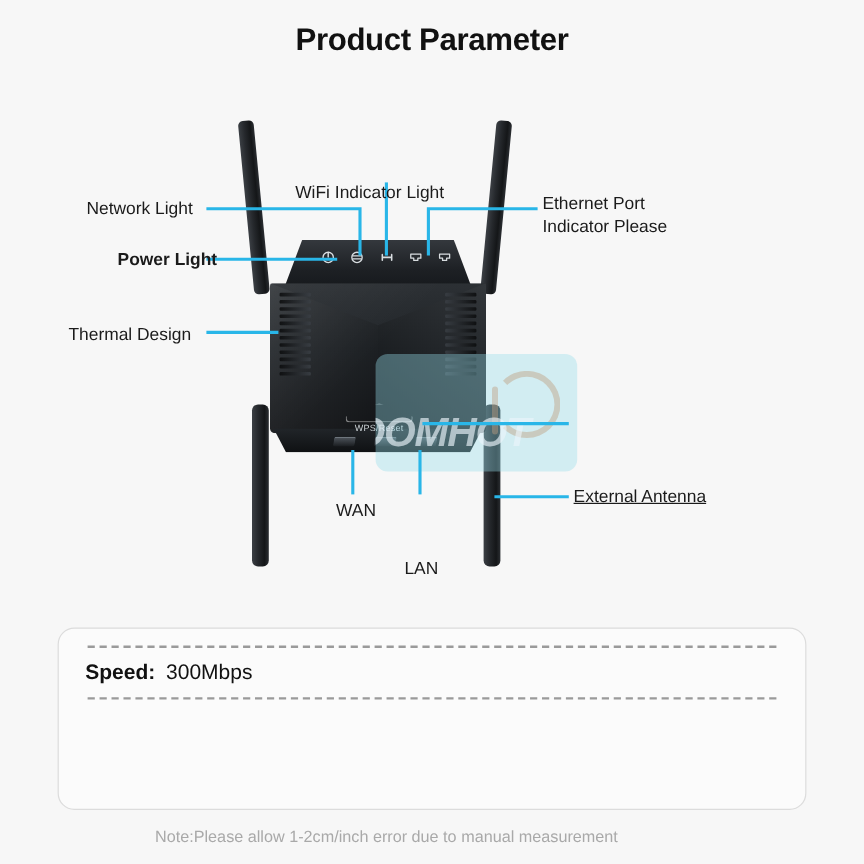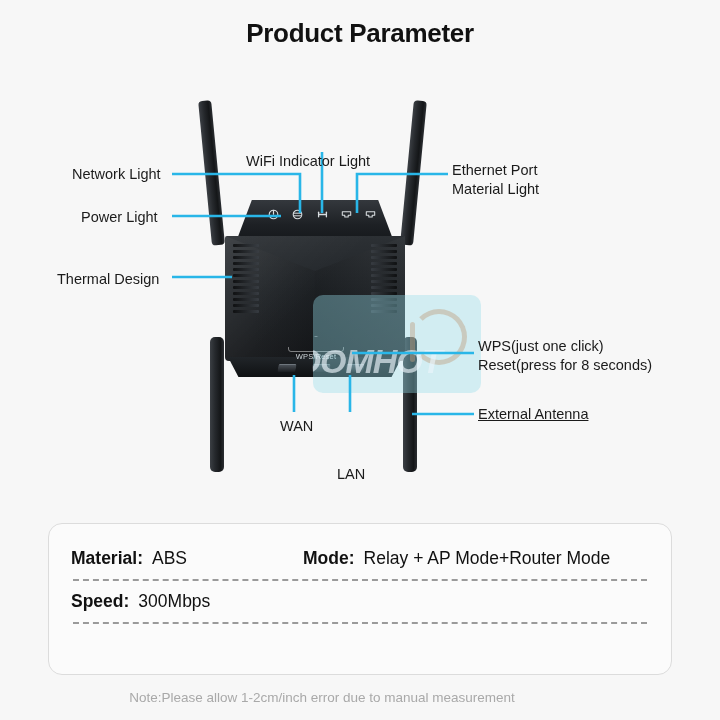--- a/index.html
+++ b/index.html
@@ -215,21 +215,21 @@
 
   
   .lbl {
     position: absolute;
     font-size: 14.5px;
     color: #1b1b1b;
     white-space: nowrap;
     line-height: 1.28;
   }
   .lbl-network  { left: 72px;  top: 165px; }
-  .lbl-power    { left: 81px;  top: 208px; }
+  .lbl-power    { left: 98px;  top: 208px; font-weight: bold; }
   .lbl-thermal  { left: 57px;  top: 270px; }
   .lbl-wifi     { left: 246px; top: 132px; margin-top: 20px; }
   .lbl-ethernet { left: 452px; top: 161px; }
   .lbl-wps      { left: 478px; top: 337px; }
   .lbl-antenna  { left: 478px; top: 405px; text-decoration: underline; }
   .lbl-wan      { left: 280px; top: 417px; }
   .lbl-lan      { left: 337px; top: 417px; margin-top: 48px; }
 
   
   .spec-card {
@@ -397,45 +397,31 @@
     </g>
   </svg>
 
   <div class="lbl lbl-network">Network Light</div>
   <div class="lbl lbl-power">Power Light</div>
   <div class="lbl lbl-thermal">Thermal Design</div>
   <div class="lbl lbl-wifi">WiFi Indicator Light</div>
 
   <div class="lbl lbl-ethernet">
     <div>Ethernet Port</div>
-    <div>Material Light</div>
-  </div>
-
-  <div class="lbl lbl-wps">
-    <div>WPS(just one click)</div>
-    <div>Reset(press for 8 seconds)</div>
-  </div>
+    <div>Indicator Please</div>
+  </div>
+
 
   <div class="lbl lbl-antenna">External Antenna</div>
   <div class="lbl lbl-wan">WAN</div>
   <div class="lbl lbl-lan">LAN</div>
 </div>
 
 <div class="spec-card">
 
-  <div class="spec-row">
-    <div class="cell col1">
-      <span class="k">Material:</span>
-      <span class="v">ABS</span>
-    </div>
-    <div class="cell">
-      <span class="k">Mode:</span>
-      <span class="v">Relay + AP Mode+Router Mode</span>
-    </div>
-  </div>
 
   <div class="spec-sep"></div>
 
   <div class="spec-row">
     <div class="cell col1">
       <span class="k">Speed:</span>
       <span class="v">300Mbps</span>
     </div>
   </div>
 

